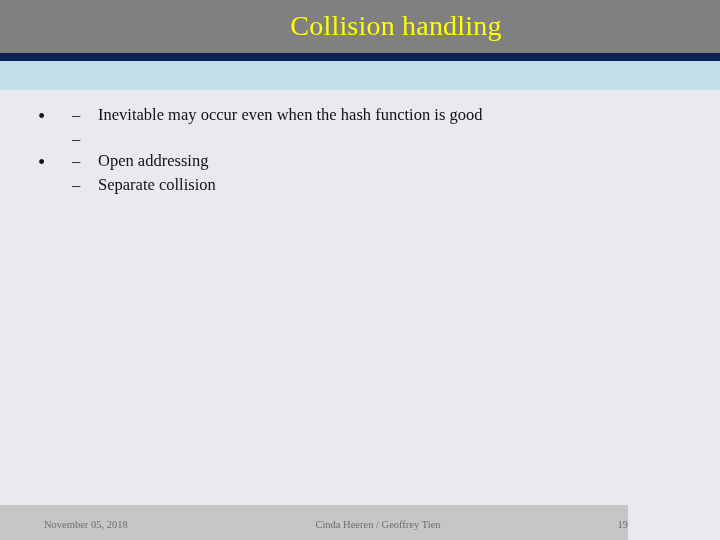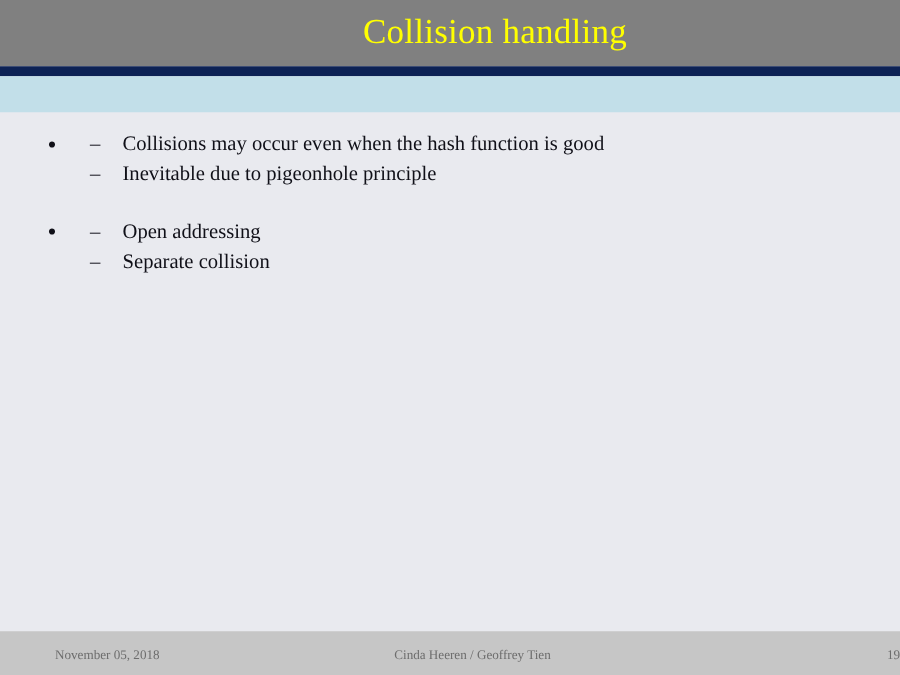--- a/index.html
+++ b/index.html
@@ -111,21 +111,21 @@
   .g1 { margin-top: 13px; }
   .g1-subs { margin-top: 11px; }
   .g2 { margin-top: 22px; }
   .g2-subs { margin-top: 9px; }
 
   
   .footer-band {
     position: absolute;
     left: 0;
     top: 505px;
-    width: 720px;
+    width: 628px;
     height: 35px;
     background: #c6c6c6;
   }
   .footer-text {
     position: absolute;
     top: 13px;
     color: #6d6d6d;
     font-family: "Liberation Serif", "DejaVu Serif", serif;
     font-size: 10.5px;
     line-height: 14px;
@@ -147,25 +147,24 @@
 
   <div class="content">
 
     <div class="bullet-group g1">
       <div class="bullet-l1">
         <span class="marker">•</span>
       </div>
       <div class="g1-subs">
         <div class="bullet-l2">
           <span class="marker">–</span>
-          <span>Collisions may occur even when the hash function is good</span>
+          <span>Inevitable may occur even when the hash function is good</span>
         </div>
         <div class="bullet-l2">
           <span class="marker">–</span>
-          <span>Inevitable due to pigeonhole principle</span>
         </div>
       </div>
     </div>
 
     <div class="bullet-group g2">
       <div class="bullet-l1">
         <span class="marker">•</span>
       </div>
       <div class="g2-subs">
         <div class="bullet-l2">

